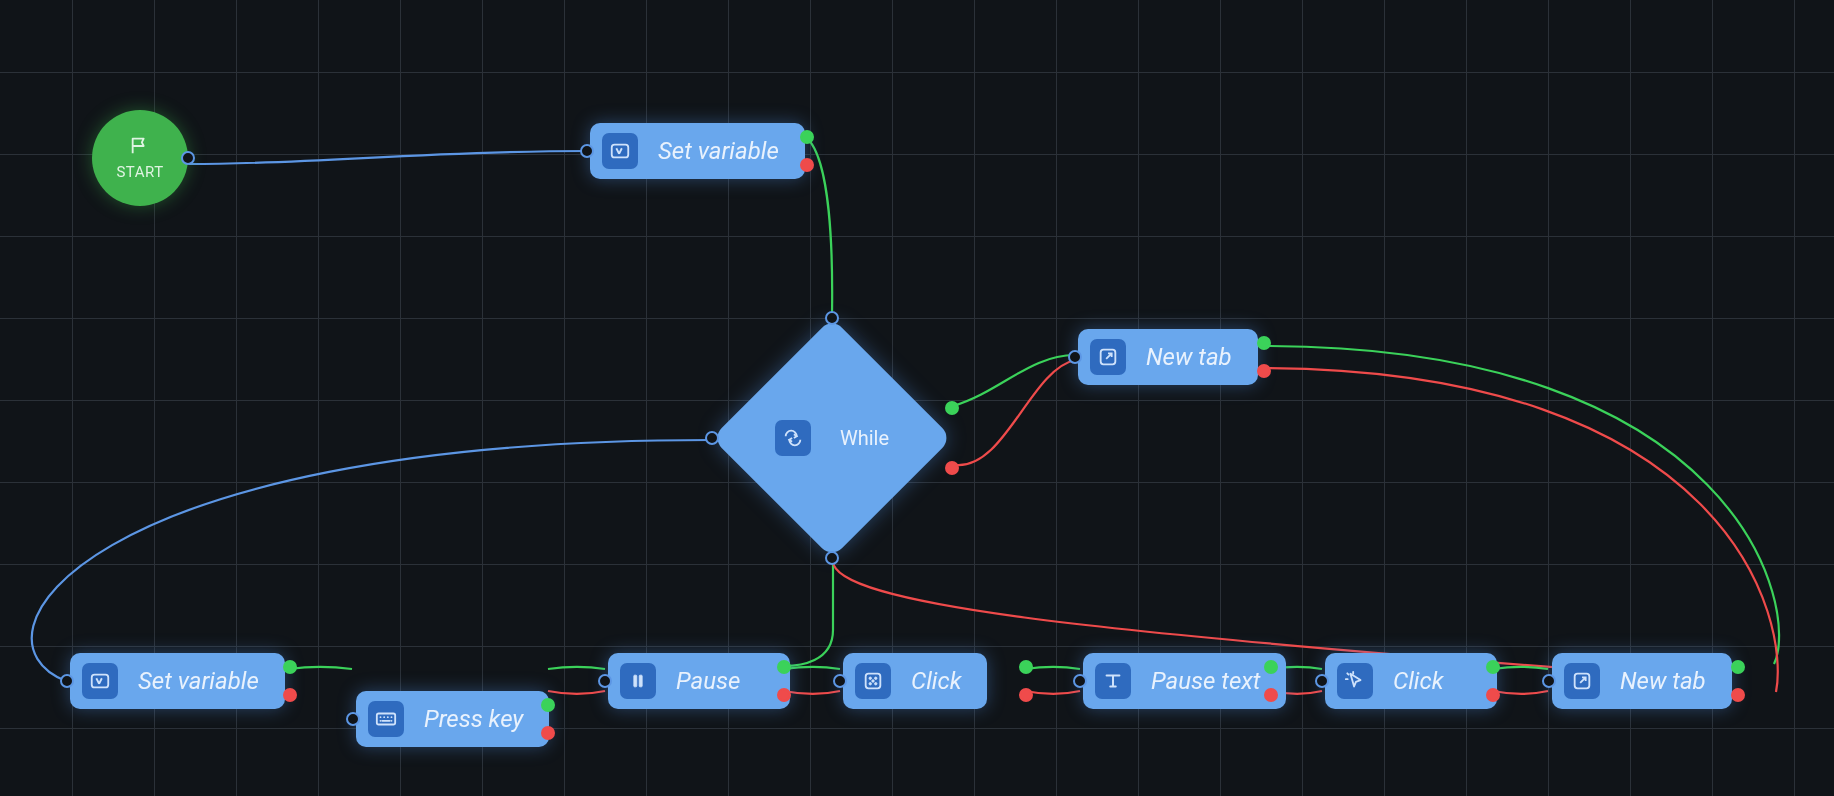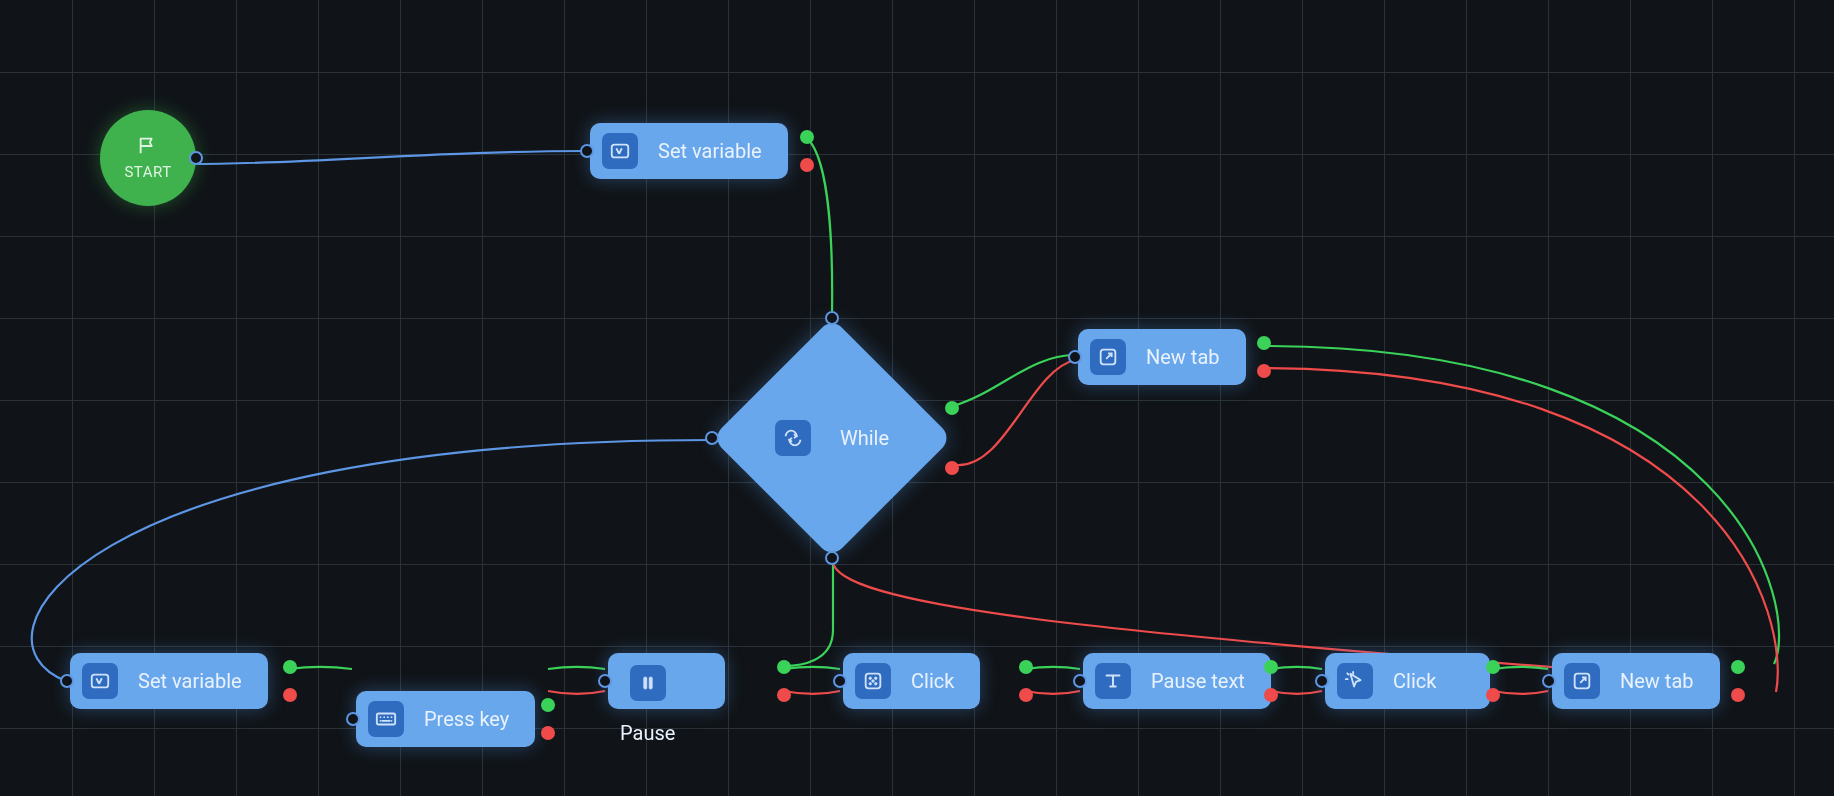--- a/index.html
+++ b/index.html
@@ -47,22 +47,23 @@
     border-radius: 7px;
     background: #2f6bbf;
     display: flex;
     align-items: center;
     justify-content: center;
     flex: 0 0 36px;
   }
   .node .icon-box svg { stroke: #cfe2fb; }
   .node .label {
     color: #e9f2fd;
-    font-size: 20px;
+    font-size: 24px;
     white-space: nowrap;
+    font-style: italic;
   }
   .diamond-wrap {
     position: absolute;
     display: flex;
     align-items: center;
     justify-content: center;
     cursor: grab;
   }
   .diamond-bg {
     position: absolute;
@@ -197,21 +198,21 @@
   <path d="M1270 669 C 1290 666, 1305 666, 1322 669" stroke="#3bd25a" stroke-width="2.2" fill="none"></path>
   <path d="M1493 669 C 1513 666, 1530 666, 1548 669" stroke="#3bd25a" stroke-width="2.2" fill="none"></path>
 
   <path d="M548 691 C 568 695, 586 695, 605 691" stroke="#ef4b4b" stroke-width="2.2" fill="none"></path>
   <path d="M784 691 C 804 695, 822 695, 840 691" stroke="#ef4b4b" stroke-width="2.2" fill="none"></path>
   <path d="M1025 691 C 1045 695, 1062 695, 1080 691" stroke="#ef4b4b" stroke-width="2.2" fill="none"></path>
   <path d="M1270 691 C 1290 695, 1305 695, 1322 691" stroke="#ef4b4b" stroke-width="2.2" fill="none"></path>
   <path d="M1493 691 C 1513 695, 1530 695, 1548 691" stroke="#ef4b4b" stroke-width="2.2" fill="none"></path>
 </svg>
 
-<div class="start-node" style="left:100px; top:110px;">
+<div class="start-node" style="left:92px; top:110px;">
   <svg width="22" height="22" viewBox="0 0 24 24">
       <use href="#i-flag"></use>
     </svg>
   <span class="label">START</span>
   <span class="port blue" style="left:100%; top:50%;"></span>
 </div>
 
 <div class="node-wrap" style="left:590px; top:123px;">
   <div class="node">
     <span class="icon-box">
@@ -279,21 +280,21 @@
         </svg>
       </span>
     <span class="label">Press key</span>
   </div>
   <span class="port blue" style="left:-3px;  top:28px;"></span>
   <span class="port green" style="left:192px; top:14px;"></span>
   <span class="port red" style="left:192px; top:42px;"></span>
 </div>
 
 <div class="node-wrap" style="left:608px; top:653px;">
-  <div class="node" style="padding-right:50px;flex-direction:column;">
+  <div class="node" style="padding-right:50px;">
     <span class="icon-box">
         <svg width="20" height="20" viewBox="0 0 24 24" style="color:#cfe2fb">
           <use href="#i-pause"></use>
         </svg>
       </span>
     <span class="label">Pause</span>
   </div>
   <span class="port blue" style="left:-3px;  top:28px;"></span>
   <span class="port green" style="left:176px; top:14px;"></span>
   <span class="port red" style="left:176px; top:42px;"></span>

